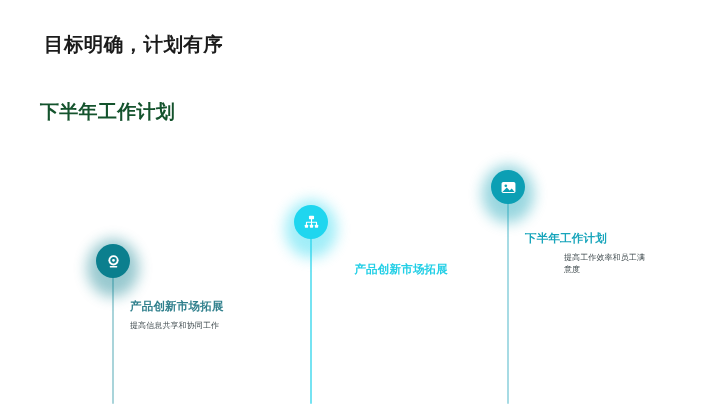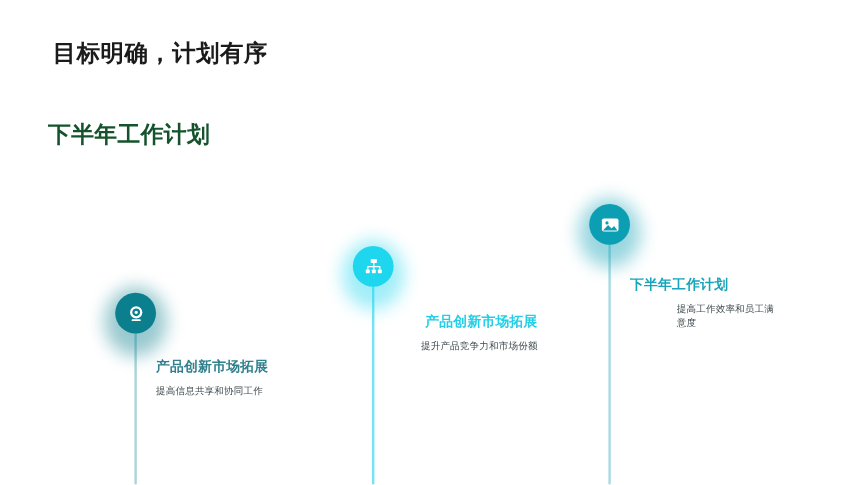--- a/index.html
+++ b/index.html
@@ -173,21 +173,20 @@
               <rect x="8.4" y="2.6" width="7.2" height="4.8" rx="1" fill="#ffffff"></rect>
               <path d="M12 7.4 V11.6 M4.9 11.6 H19.1 M4.9 11.6 V15 M12 11.6 V15 M19.1 11.6 V15" stroke="#ffffff" stroke-width="1.5" fill="none" stroke-linecap="round"></path>
               <rect x="2.6" y="15" width="4.6" height="4.3" rx="0.9" fill="#ffffff"></rect>
               <rect x="9.7" y="15" width="4.6" height="4.3" rx="0.9" fill="#ffffff"></rect>
               <rect x="16.8" y="15" width="4.6" height="4.3" rx="0.9" fill="#ffffff"></rect>
             </svg>
           </span>
         </div>
         <div class="ms-text" style="top: 262px; left: 17px;">
           <div class="ms-title" style="color: rgb(34, 207, 230);">产品创新市场拓展</div>
-          <div class="ms-desc" style="color: rgb(63, 74, 78);">提升产品竞争力和市场份额</div>
         </div>
       </div>
       <div class="milestone" style="left: 508px;">
         <div class="stem" style="background: rgb(167, 219, 228); top: 200px;"></div>
         <div class="glow" style="top: 165px; background: rgb(12, 159, 180);"></div>
         <div class="pin" style="top: 170px; background: rgb(12, 159, 180);">
           <span class="pin-inner">
             <svg width="17" height="17" viewBox="0 0 24 24">
               <rect x="2.2" y="4.4" width="19.6" height="15.2" rx="2.4" fill="#ffffff"></rect>
               <circle cx="8.2" cy="9.5" r="1.9" fill="#0c9fb4"></circle>

